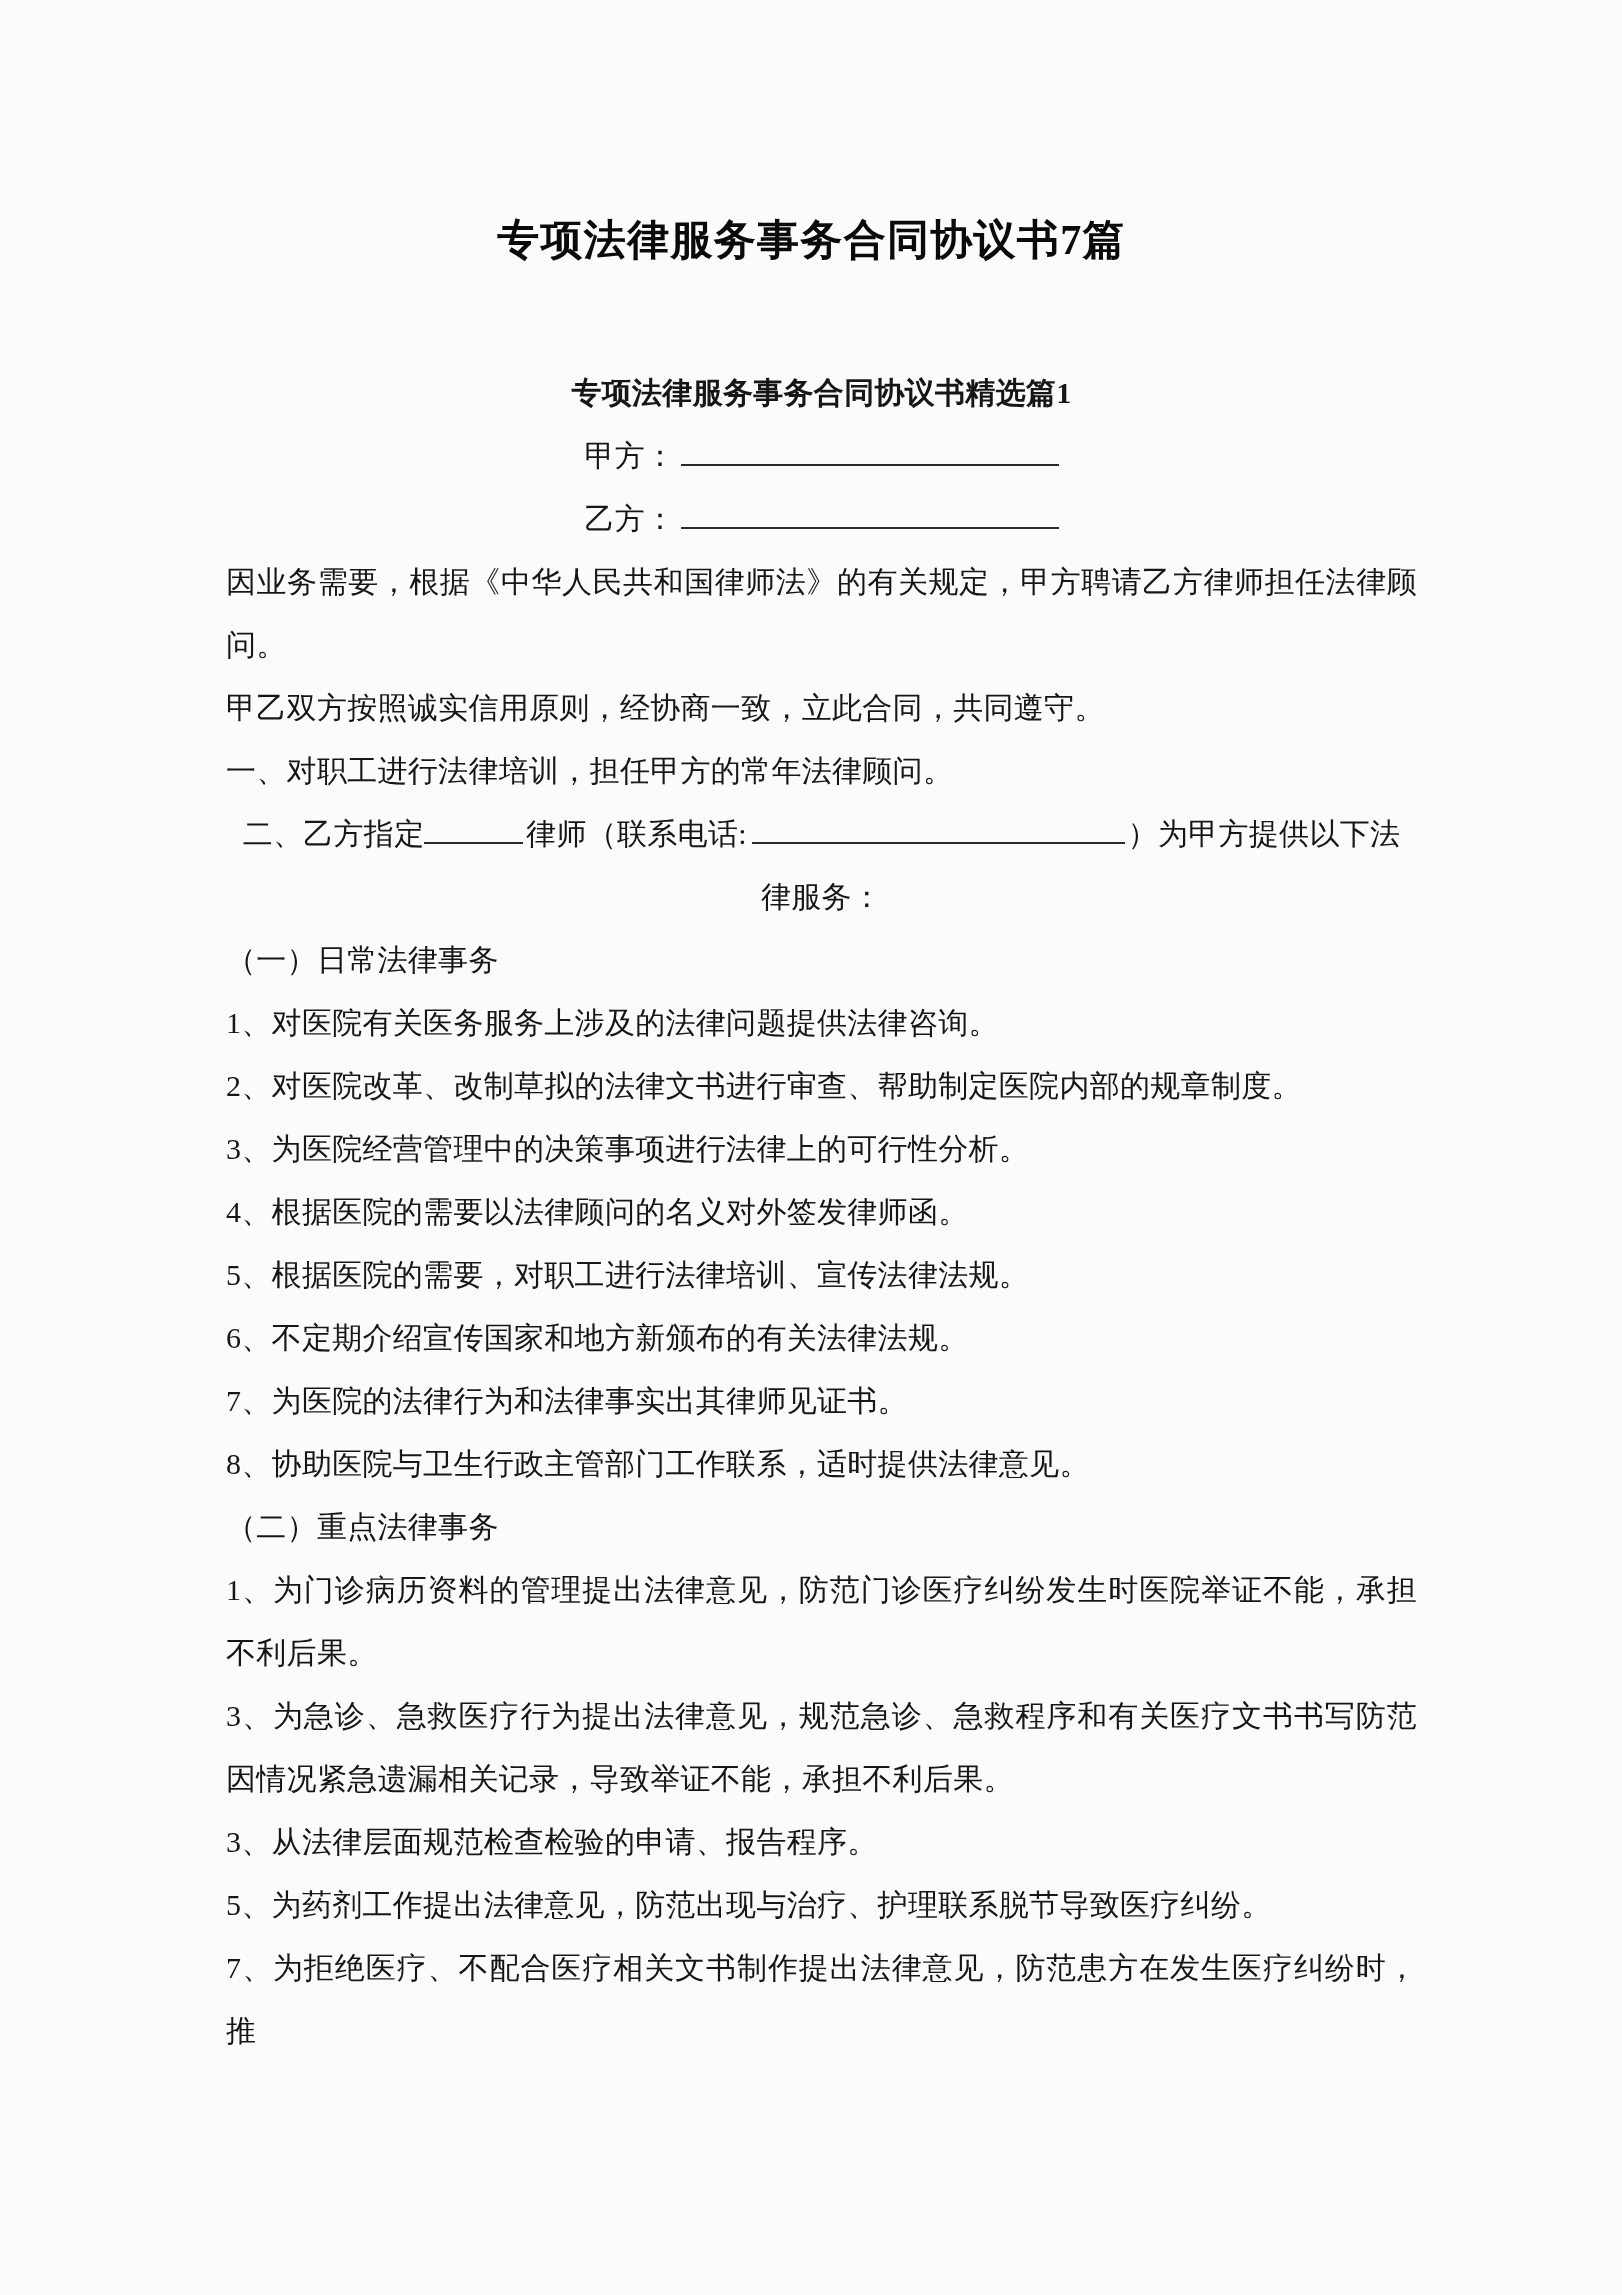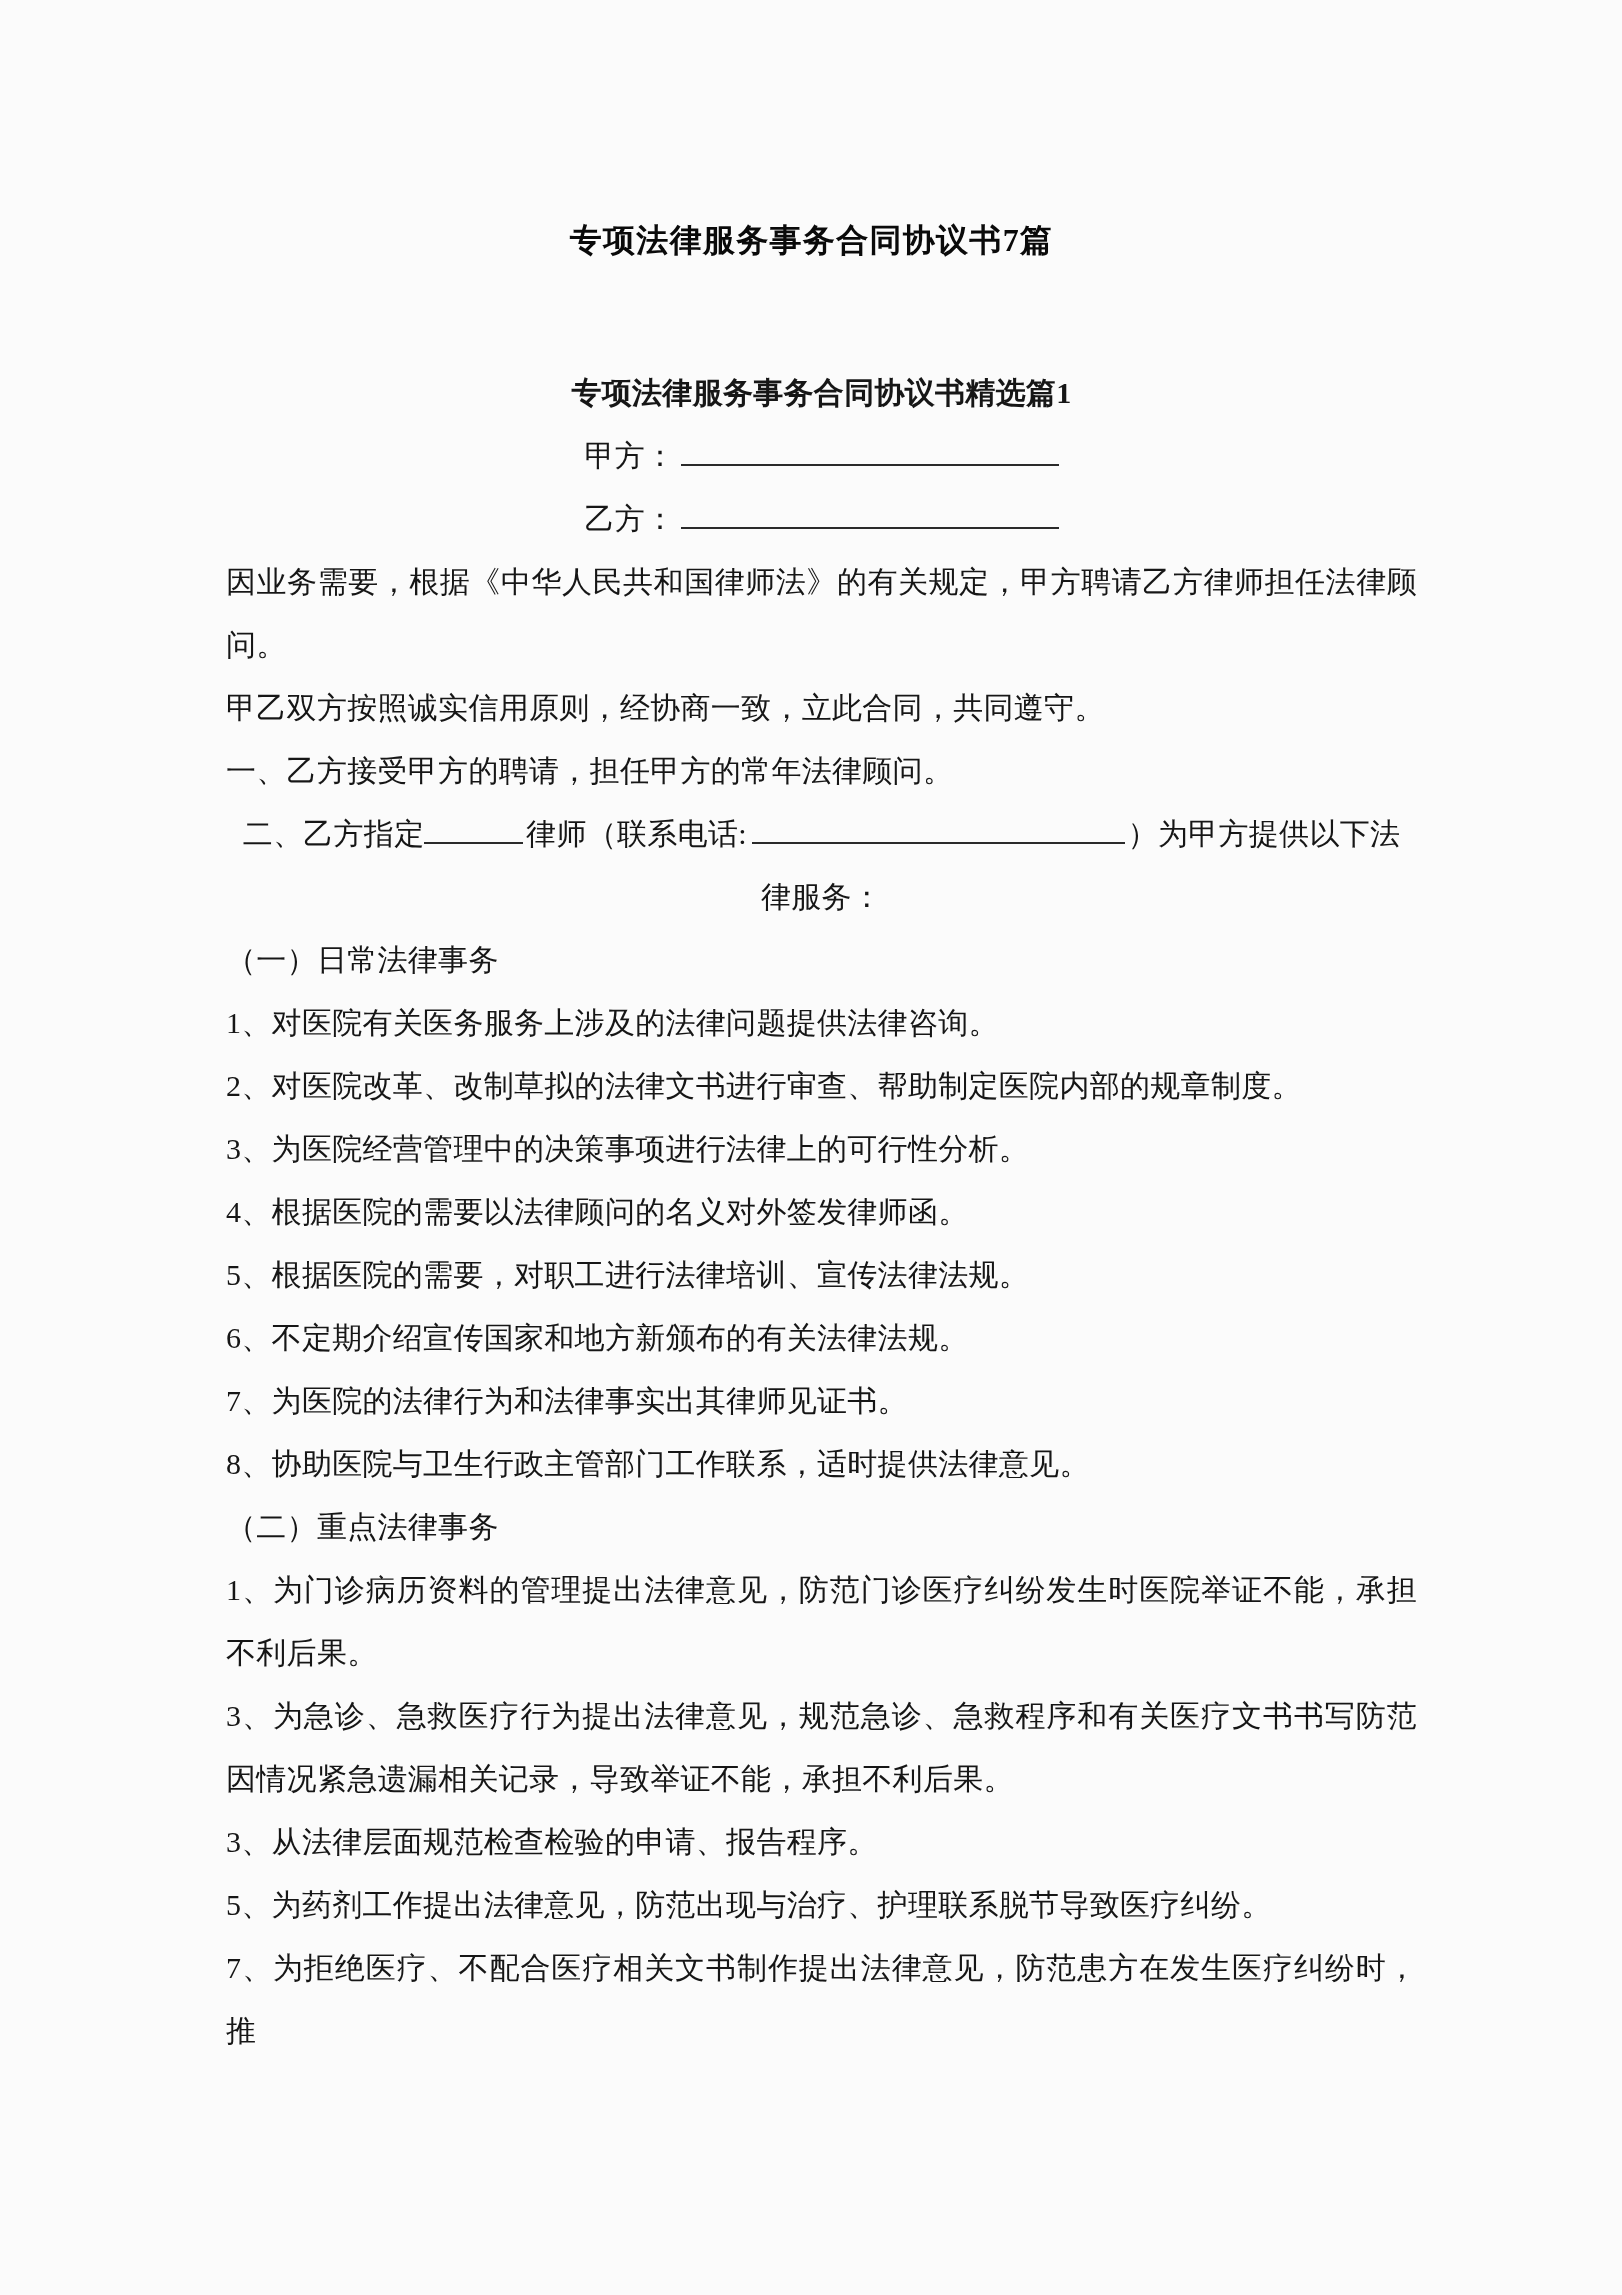--- a/index.html
+++ b/index.html
@@ -13,21 +13,21 @@
   }
   .page {
     width: 1623px;
     height: 2295px;
     overflow: hidden;
     position: relative;
   }
   .doc-title {
     margin: 216px 0 0 0;
     text-align: center;
-    font-size: 32px;
+    font-size: 42px;
     line-height: 48px;
     font-weight: 700;
     letter-spacing: 1.3px;
     color: #0a0a0a;
   }
   .content {
     margin-top: 97px;
     padding: 0 206px 0 226px;
     font-size: 30px;
     line-height: 63px;
@@ -62,21 +62,21 @@
     <p class="section-heading nowrap">专项法律服务事务合同协议书精选篇1</p>
 
     <p class="nowrap"><span>甲方：</span><span class="blank party"></span></p>
 
     <p class="nowrap"><span>乙方：</span><span class="blank party"></span></p>
 
     <p>因业务需要，根据《中华人民共和国律师法》的有关规定，甲方聘请乙方律师担任法律顾问。</p>
 
     <p>甲乙双方按照诚实信用原则，经协商一致，立此合同，共同遵守。</p>
 
-    <p>一、乙方接受甲方的聘请，担任甲方的常年法律顾问。</p>
+    <p>一、对职工进行法律培训，担任甲方的常年法律顾问。</p>
 
     <p class="nowrap"><span>二、乙方指定</span><span class="blank short"></span><span>律师（联系电话:</span><span class="blank long"></span><span>）为甲方提供以下法</span></p>
 
     <p class="nowrap">律服务：</p>
 
     <p>（一）日常法律事务</p>
 
     <p>1、对医院有关医务服务上涉及的法律问题提供法律咨询。</p>
     <p>2、对医院改革、改制草拟的法律文书进行审查、帮助制定医院内部的规章制度。</p>
     <p>3、为医院经营管理中的决策事项进行法律上的可行性分析。</p>

